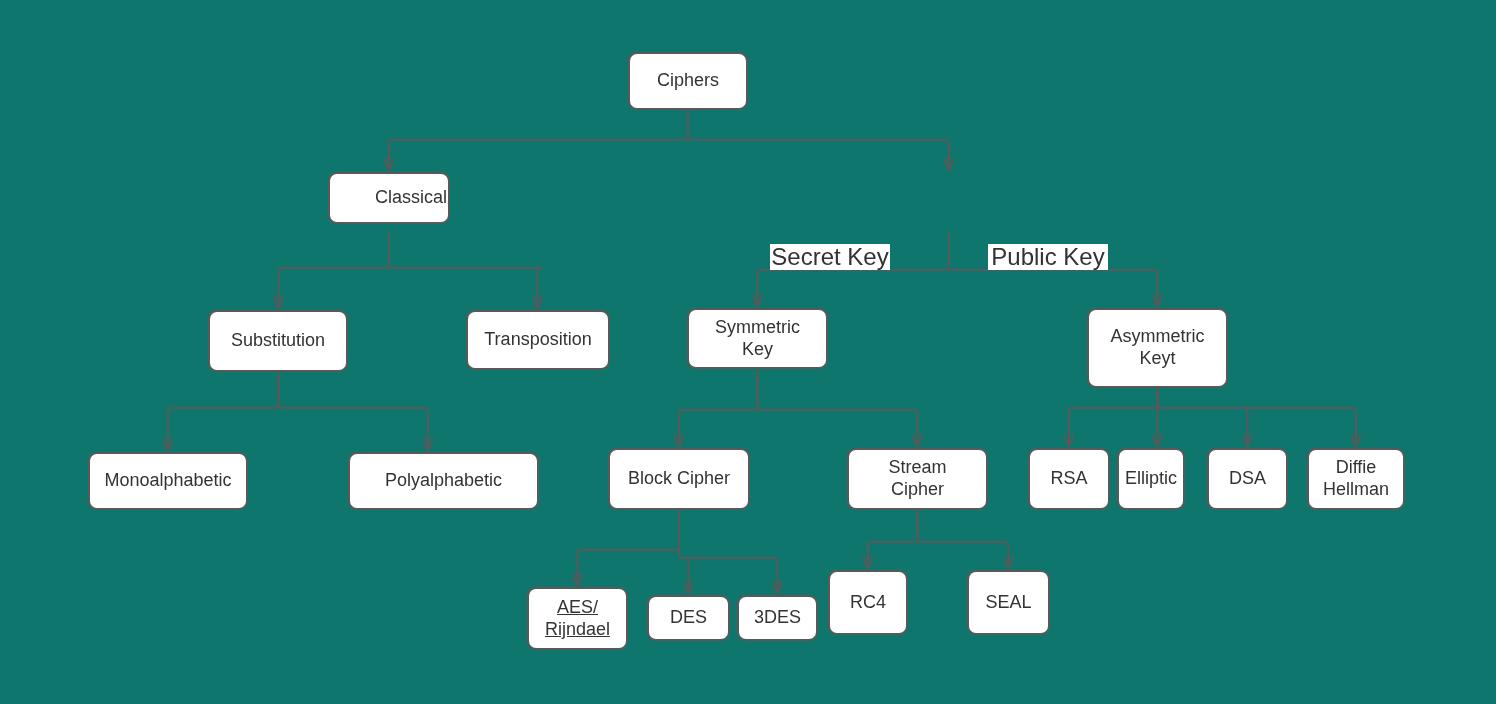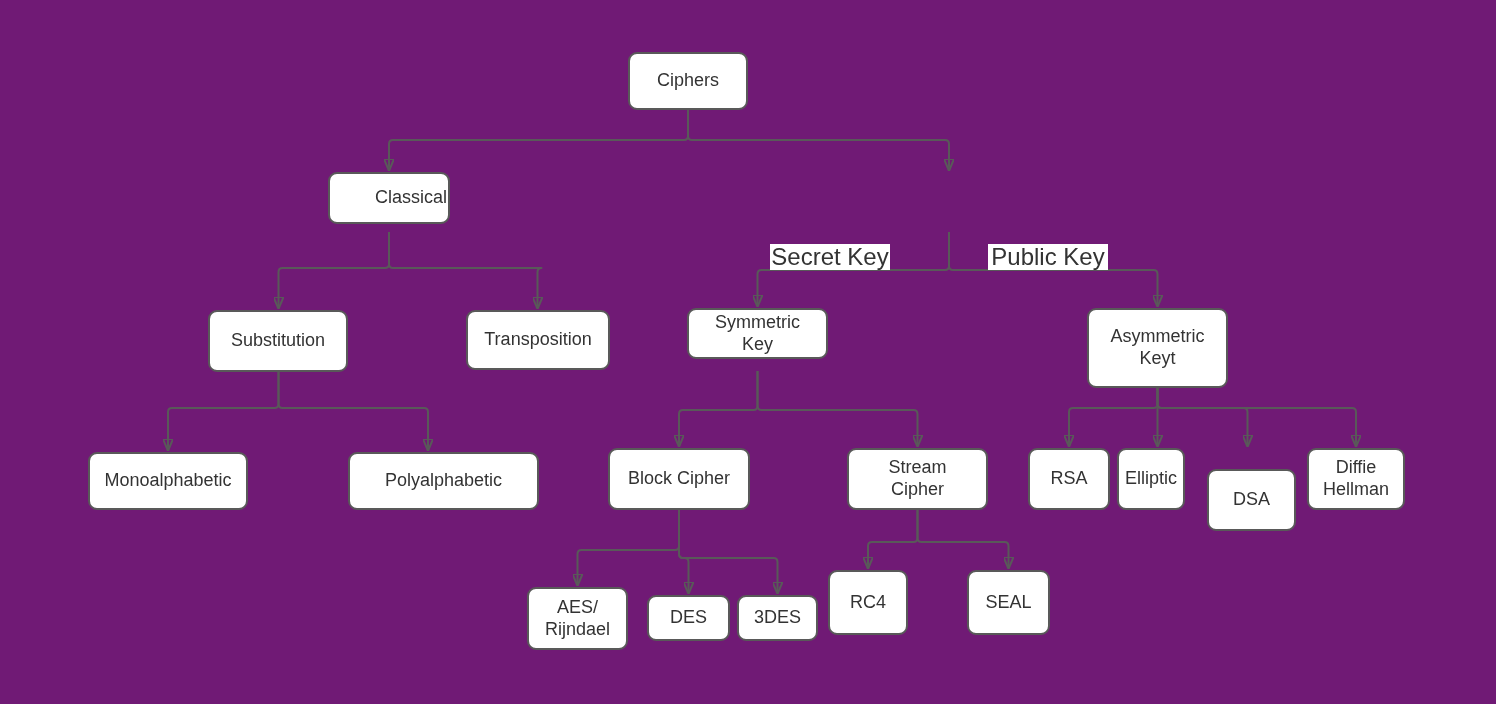--- a/index.html
+++ b/index.html
@@ -4,21 +4,21 @@
 <style>
   html, body {
     margin: 0;
     padding: 0;
     background: #ffffff;
   }
   .canvas {
     position: relative;
     width: 1496px;
     height: 704px;
-    background: #701a75;
+    background: #0f766e;
     font-family: "Liberation Sans", sans-serif;
     overflow: hidden;
   }
   .edges-svg {
     position: absolute;
     left: 0;
     top: 0;
     width: 1496px;
     height: 704px;
   }
@@ -52,32 +52,32 @@
     line-height: 1.1;
   }
   
   .n-ciphers        { left: 628px;  top: 52px;  width: 120px; height: 58px; }
   .n-classical      { left: 328px;  top: 172px; width: 122px; height: 52px; padding-left: 44px; }
   .n-modern         { left: 889px;  top: 172px; width: 120px; height: 60px; }
   .n-substitution   { left: 208px;  top: 310px; width: 140px; height: 62px; }
   .n-transposition  { left: 466px;  top: 310px; width: 144px; height: 60px; }
   .n-monoalphabetic { left: 88px;   top: 452px; width: 160px; height: 58px; }
   .n-polyalphabetic { left: 348px;  top: 452px; width: 191px; height: 58px; }
-  .n-symmetric-key  { left: 687px;  top: 308px; width: 141px; height: 51px; }
+  .n-symmetric-key  { left: 687px;  top: 308px; width: 141px; height: 61px; }
   .n-asymmetric-keyt{ left: 1087px; top: 308px; width: 141px; height: 80px; }
   .n-block-cipher   { left: 608px;  top: 448px; width: 142px; height: 62px; }
   .n-stream-cipher  { left: 847px;  top: 448px; width: 141px; height: 62px; }
-  .n-aes-rijndael   { left: 527px;  top: 587px; width: 101px; height: 63px; }
+  .n-aes-rijndael   { left: 527px;  top: 587px; width: 101px; height: 63px; text-decoration: underline; }
   .n-des            { left: 647px;  top: 595px; width: 83px;  height: 46px; }
   .n-3des           { left: 737px;  top: 595px; width: 81px;  height: 46px; }
   .n-rc4            { left: 828px;  top: 570px; width: 80px;  height: 65px; text-align: center; }
   .n-seal           { left: 967px;  top: 570px; width: 83px;  height: 65px; }
   .n-rsa            { left: 1028px; top: 448px; width: 82px;  height: 62px; }
   .n-elliptic       { left: 1117px; top: 448px; width: 68px;  height: 62px; }
-  .n-dsa            { left: 1207px; top: 469px; width: 89px;  height: 62px; }
+  .n-dsa            { left: 1207px; top: 448px; width: 81px;  height: 62px; }
   .n-diffie-hellman { left: 1307px; top: 448px; width: 98px;  height: 62px; }
   .l-secret-key { left: 770px; top: 244px; width: 120px; }
   .l-public-key { left: 988px; top: 244px; width: 120px; }
 </style>
 </head>
 <body>
 
 <div class="canvas">
 
   <svg class="edges-svg" viewBox="0 0 1496 704" xmlns="http://www.w3.org/2000/svg">

